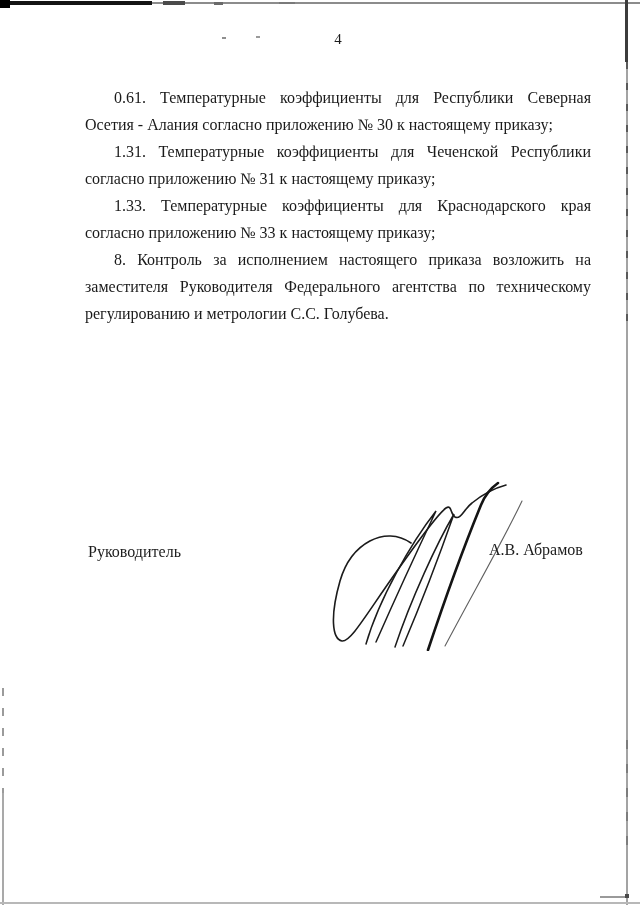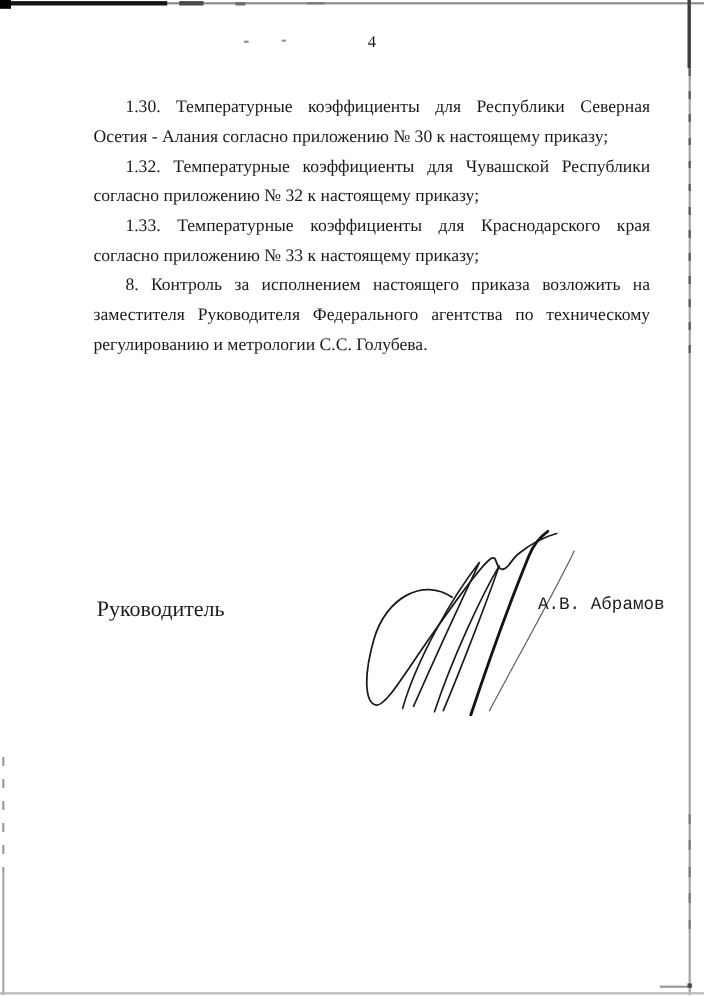--- a/index.html
+++ b/index.html
@@ -66,28 +66,27 @@
     margin: 0;
     padding: 0;
     text-indent: 29px;
   }
 
   
   .sig-role {
     position: absolute;
     left: 88px;
     top: 543px;
-    font-size: 20px;
+    font-size: 16px;
   }
   .sig-name {
     position: absolute;
     left: 489px;
     top: 541px;
     font-size: 16px;
-    font-family: Liberation Mono, monospace;
   }
   .sig-svg {
     position: absolute;
     left: 315px;
     top: 481px;
     width: 212px;
     height: 170px;
   }
 </style>
 </head>
@@ -109,22 +108,22 @@
   <div class="artifact left-line"></div>
   <div class="artifact bottom-line"></div>
   <div class="artifact bottom-right-mark"></div>
   <div class="artifact bottom-right-dot"></div>
   <div class="artifact speck-1"></div>
   <div class="artifact speck-2"></div>
 
   <div class="page-number">4</div>
 
   <div class="doc-body">
-    <p>1.30. Температурные коэффициенты для Республики Северная Осетия - Алания согласно приложению № 30 к настоящему приказу;</p>
-    <p>1.32. Температурные коэффициенты для Чувашской Республики согласно приложению № 32 к настоящему приказу;</p>
+    <p>0.61. Температурные коэффициенты для Республики Северная Осетия - Алания согласно приложению № 30 к настоящему приказу;</p>
+    <p>1.31. Температурные коэффициенты для Чеченской Республики согласно приложению № 31 к настоящему приказу;</p>
     <p>1.33. Температурные коэффициенты для Краснодарского края согласно приложению № 33 к настоящему приказу;</p>
     <p>8. Контроль за исполнением настоящего приказа возложить на заместителя Руководителя Федерального агентства по техническому регулированию и метрологии С.С. Голубева.</p>
   </div>
 
   <div class="sig-role">Руководитель</div>
 
   <svg class="sig-svg" viewBox="0 0 212 170" fill="none" xmlns="http://www.w3.org/2000/svg">
     <path d="M96,62 C70,44 36,62 25,100 C15,135 17,158 27,160 C36,161 52,132 82,90 C108,53 124,32 131,27 C137,23 135,33 140,36 C146,39 149,28 157,22 C168,13 180,7 191,4" stroke="#1b1b1b" stroke-width="1.6" stroke-linecap="round"></path>
     <path d="M51,163 C64,118 96,62 121,30 C103,68 76,127 61,161" stroke="#1b1b1b" stroke-width="1.5" stroke-linecap="round"></path>
     <path d="M80,166 C96,118 122,62 139,33 C126,70 102,132 88,165" stroke="#1b1b1b" stroke-width="1.5" stroke-linecap="round"></path>

